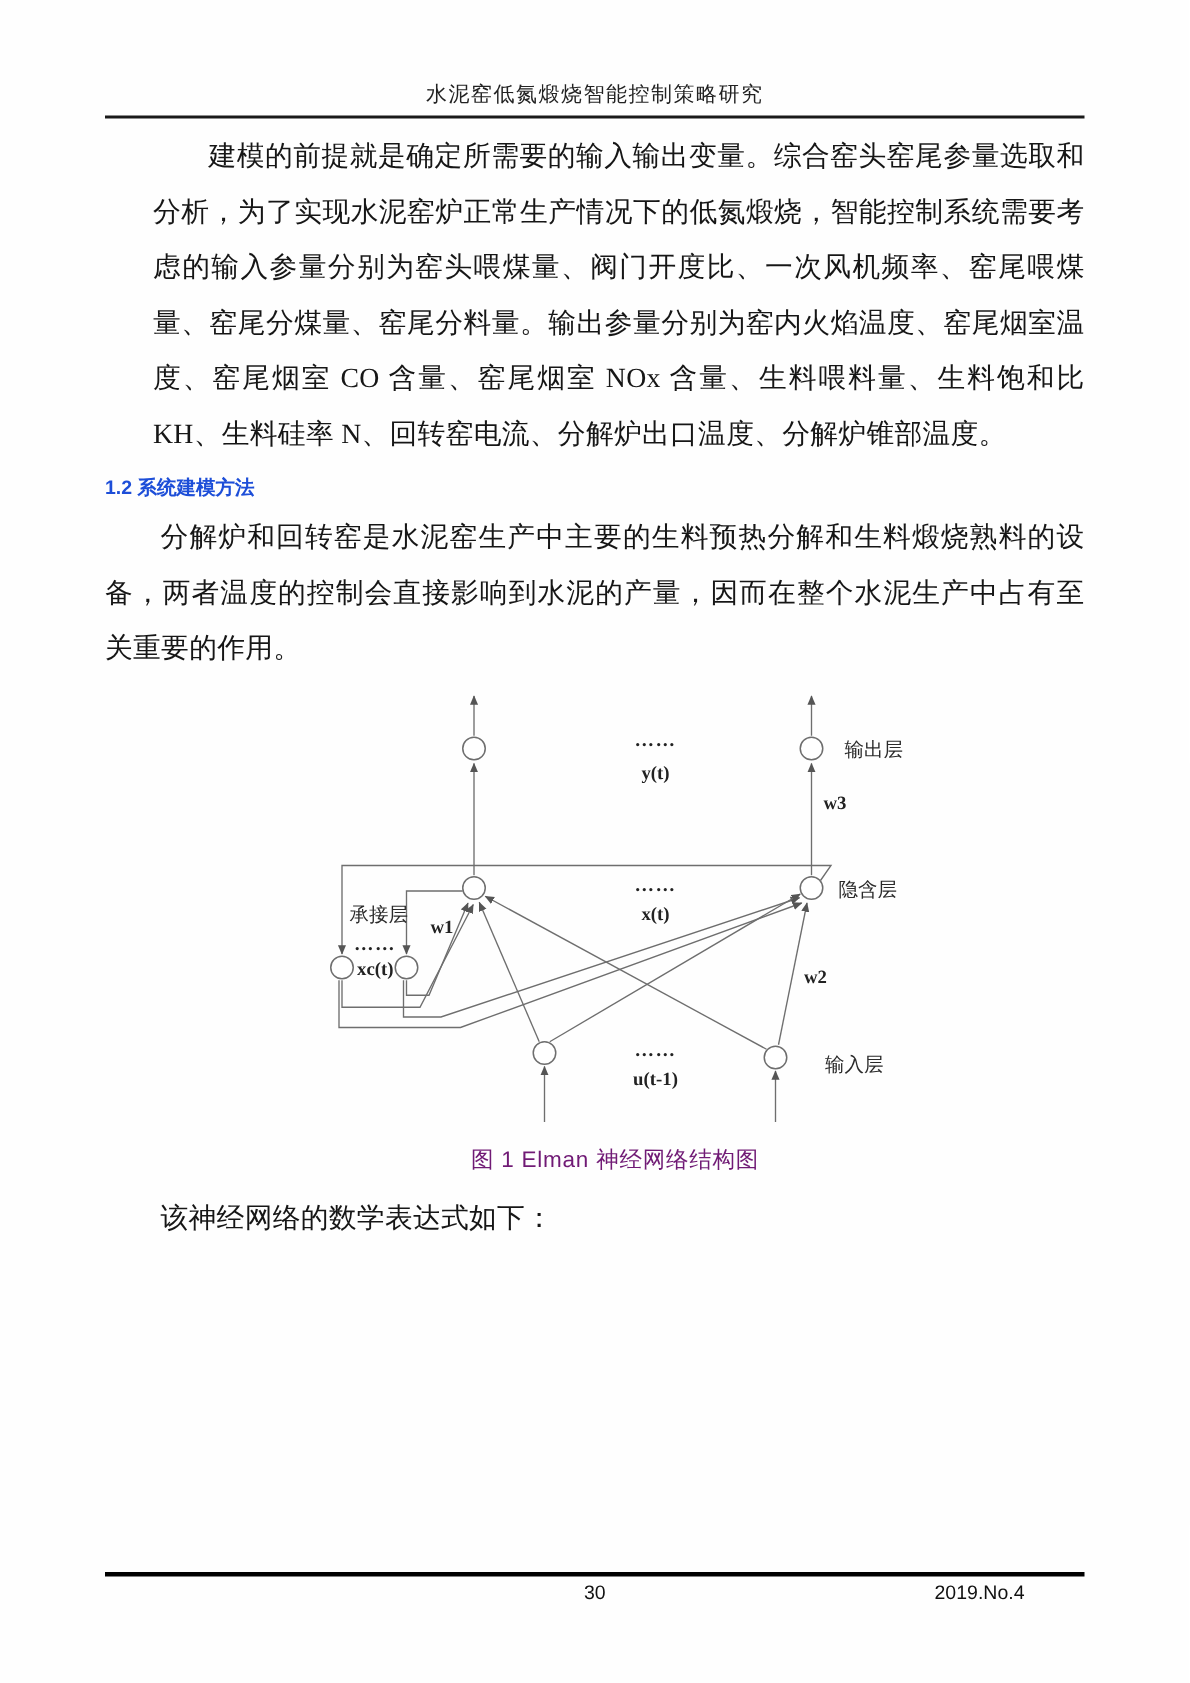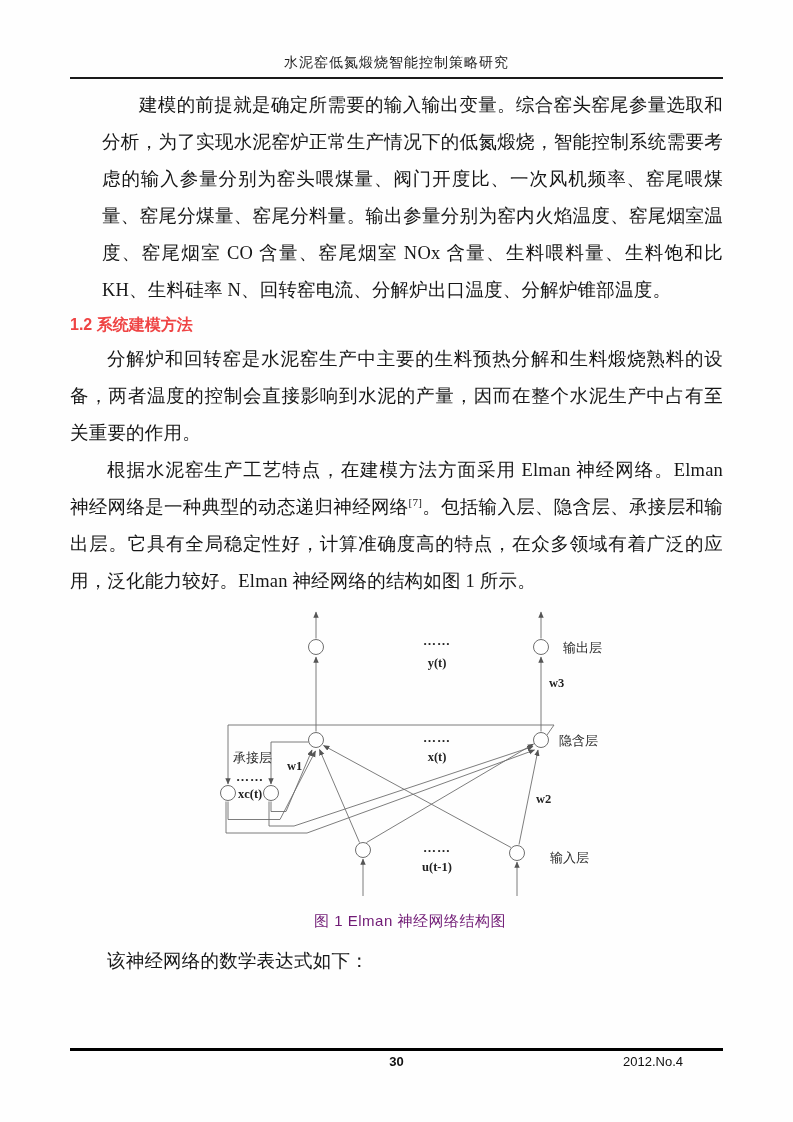--- a/index.html
+++ b/index.html
@@ -29,24 +29,24 @@
     font-size:18.5px;
     line-height:37px;
     text-align:justify;
     text-indent:2em;
     letter-spacing:0.2px;
   }
   .p1{margin-top:8px;margin-left:32px;}
   .section-heading{
     margin:0;
     font-family:"Liberation Sans","DejaVu Sans",sans-serif;
-    font-size:16px;
+    font-size:13px;
     font-weight:700;
     line-height:32px;
-    color:#ef4444;
+    color:#1d4ed8;
   }
   sup.cite{font-size:11px;line-height:0;}
   figure.net{
     margin:0 0 0 100px;
     width:480px;
   }
   figure.net svg{display:block;}
   figcaption{
     width:480px;
     text-align:center;
@@ -73,42 +73,41 @@
   .foot-rule{
     border:none;border-top:3.5px solid #000;
     margin:0 0 3px 0;
   }
   .foot-row{
     position:relative;
     font-family:"Liberation Sans","DejaVu Sans",sans-serif;
     font-size:13px;
     color:#111;
   }
-  .page-num{display:block;text-align:center;font-weight:bold;}
+  .page-num{display:block;text-align:center;}
   .issue{position:absolute;right:40px;top:0;}
   
   .svg-cjk{font-family:"Liberation Sans","DejaVu Sans",sans-serif;font-size:13px;fill:#2a2a2a;}
   .svg-math{font-family:"Liberation Serif","DejaVu Serif",serif;font-size:12.5px;font-weight:600;fill:#222;}
   .svg-dots{font-family:"Liberation Serif","DejaVu Serif",serif;font-size:13px;font-weight:700;fill:#222;letter-spacing:1px;}
 </style>
 </head>
 <body>
 
 <div class="page">
 
   <div class="running-head">水泥窑低氮煅烧智能控制策略研究</div>
   <hr class="head-rule">
 
   <p class="body-p p1">建模的前提就是确定所需要的输入输出变量。综合窑头窑尾参量选取和分析，为了实现水泥窑炉正常生产情况下的低氮煅烧，智能控制系统需要考虑的输入参量分别为窑头喂煤量、阀门开度比、一次风机频率、窑尾喂煤量、窑尾分煤量、窑尾分料量。输出参量分别为窑内火焰温度、窑尾烟室温度、窑尾烟室 CO 含量、窑尾烟室 NOx 含量、生料喂料量、生料饱和比 KH、生料硅率 N、回转窑电流、分解炉出口温度、分解炉锥部温度。</p>
 
   <h2 class="section-heading">1.2 系统建模方法</h2>
 
   <p class="body-p">分解炉和回转窑是水泥窑生产中主要的生料预热分解和生料煅烧熟料的设备，两者温度的控制会直接影响到水泥的产量，因而在整个水泥生产中占有至关重要的作用。</p>
 
-  <p class="body-p"><span>根据水泥窑生产工艺特点，在建模方法方面采用 Elman 神经网络。Elman 神经网络是一种典型的动态递归神经网络</span><sup class="cite">[7]</sup><span>。包括输入层、隐含层、承接层和输出层。它具有全局稳定性好，计算准确度高的特点，在众多领域有着广泛的应用，泛化能力较好。Elman 神经网络的结构如图 1 所示。</span></p>
 
   <figure class="net">
     <svg width="480" height="310" viewBox="0 0 480 310">
       <defs>
         <marker id="arr" markerWidth="8" markerHeight="8" refX="6.5" refY="3" orient="auto">
           <path d="M0,0 L7,3 L0,6 Z" fill="#555"></path>
         </marker>
       </defs>
 
       <g stroke="#6e6e6e" stroke-width="0.9" fill="none">
@@ -171,17 +170,17 @@
     <figcaption>图 1  Elman 神经网络结构图</figcaption>
   </figure>
 
   <p class="body-p p4">该神经网络的数学表达式如下：</p>
 
 
   <div class="page-footer">
     <hr class="foot-rule">
     <div class="foot-row">
       <span class="page-num">30</span>
-      <span class="issue">2012.No.4</span>
+      <span class="issue">2019.No.4</span>
     </div>
   </div>
 
 </div>
 
 </body></html>

